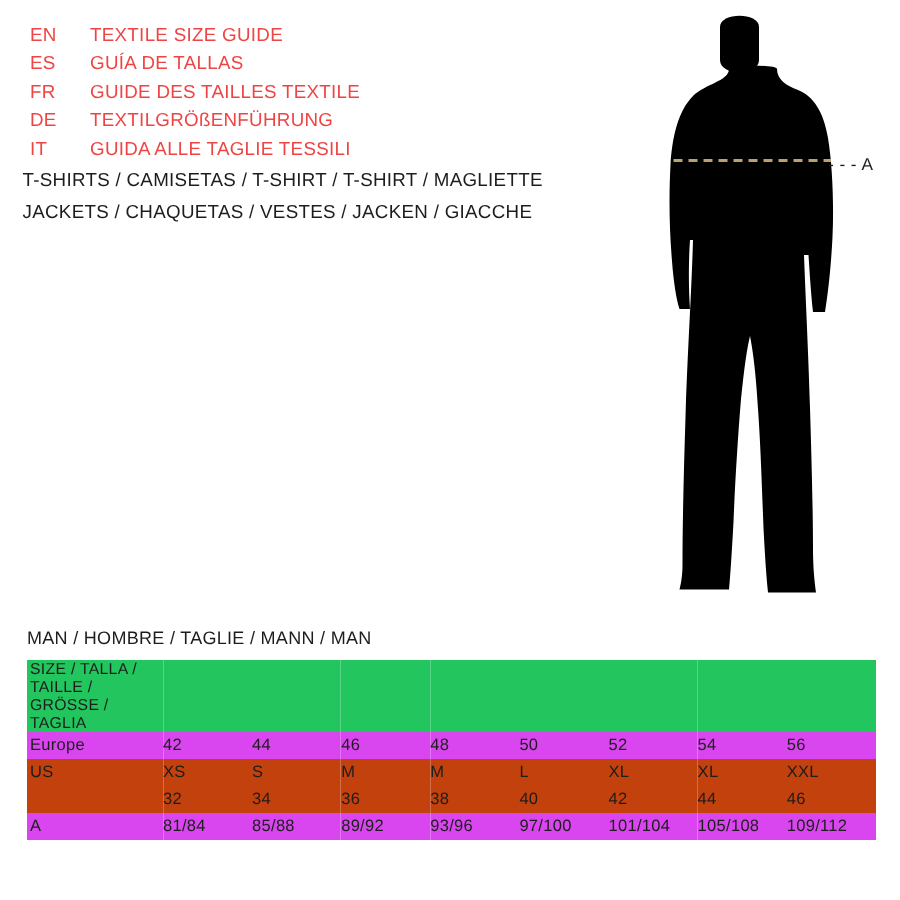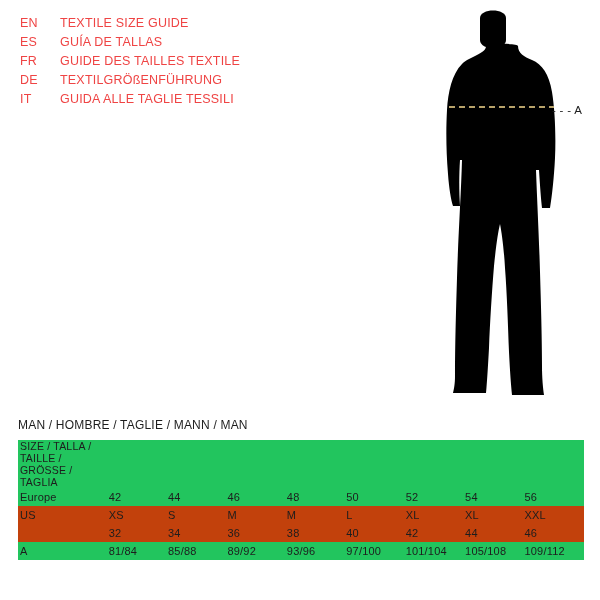--- a/index.html
+++ b/index.html
@@ -106,21 +106,21 @@
     vertical-align: middle;
     color: #1d1d1d;
     letter-spacing: 0.2px;
   }
   .row-head td {
     background: #22c55e;
     font-size: 10.5px;
     letter-spacing: 0.25px;
   }
   .row-shade td { background: #c2410c; }
-  .row-plain td { background: #22c55e; }
+  .row-plain td { background: #d946ef; }
   .c-label { width: 88px; padding-left: 2px !important; }
   .c-val   { width: 59px; text-align: left; }
 
   .footnote {
     position: absolute;
     left: 18px;
     top: 548px;
     font-size: 11.5px;
     letter-spacing: 0.2px;
     color: #1d1d1d;
@@ -148,20 +148,24 @@
     <div class="lang-row">
       <span class="lang-code">DE</span>
       <span class="lang-text">TEXTILGRÖßENFÜHRUNG</span>
     </div>
     <div class="lang-row">
       <span class="lang-code">IT</span>
       <span class="lang-text">GUIDA ALLE TAGLIE TESSILI</span>
     </div>
   </div>
 
+  <div class="garment-block">
+    <div class="garment-line">T-SHIRTS / CAMISETAS / T-SHIRT / T-SHIRT / MAGLIETTE</div>
+    <div class="garment-line">JACKETS / CHAQUETAS / VESTES / JACKEN / GIACCHE</div>
+  </div>
 
   <div class="figure-wrap">
     <svg width="190" height="395" viewBox="0 0 190 395" xmlns="http://www.w3.org/2000/svg">
 
       <path d="M72 8 C72 -2 98 -2 98 8 L98 30 C98 41 72 41 72 30 Z" fill="#000000"></path>
 
       <path d="M78 36
                C78 44 62 46 54 54
                C44 64 40 82 39 100
                C38 118 38 140 40 164

